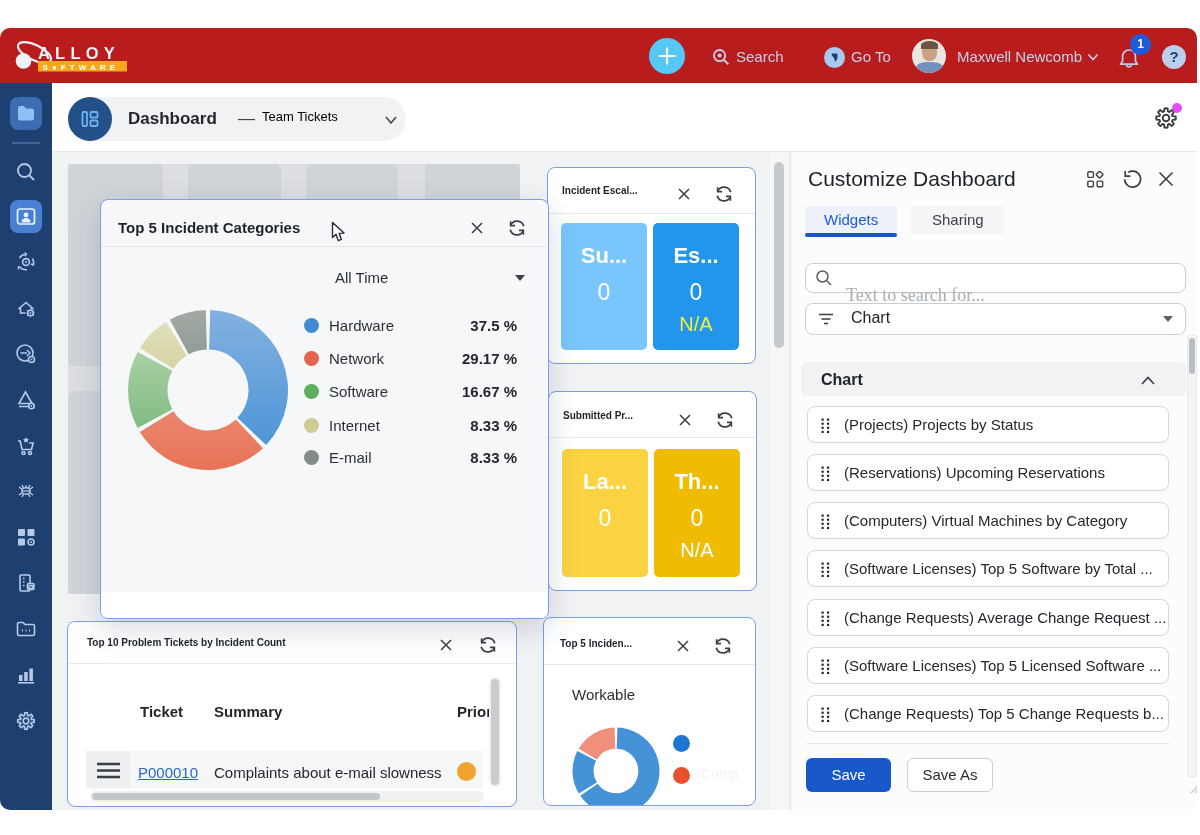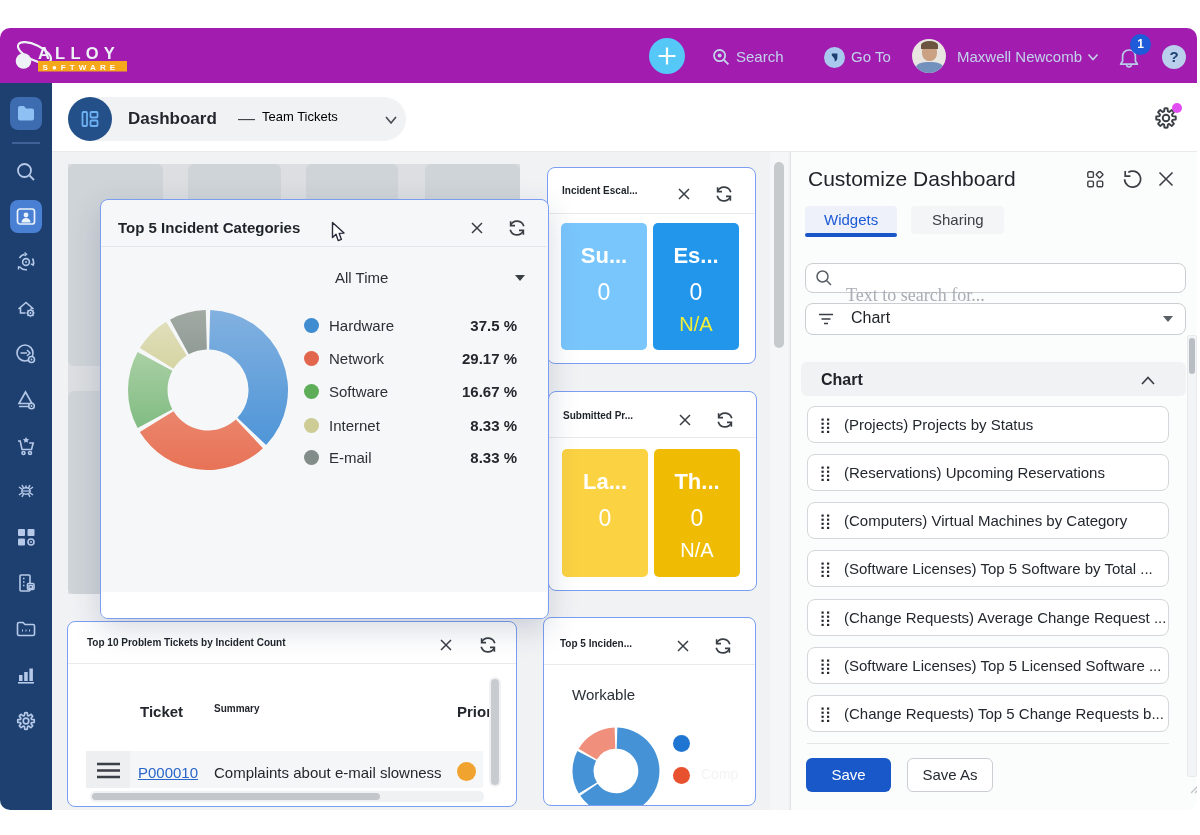--- a/index.html
+++ b/index.html
@@ -1,19 +1,19 @@
 <!DOCTYPE html>
 <html><head>
 <meta charset="utf-8">
 <style>
 * { margin:0; padding:0; box-sizing:border-box; }
 html,body { width:1200px; height:835px; background:#fff; font-family:"Liberation Sans", sans-serif; overflow:hidden; }
 .abs { position:absolute; }
 #app { position:absolute; left:0; top:28px; width:1197px; height:782px; border-radius:10px; overflow:hidden; background:#fff; }
-#nav { position:absolute; left:0; top:0; width:100%; height:65px; background:#a21caf; }
+#nav { position:absolute; left:0; top:0; width:100%; height:65px; background:#b91c1c; }
 #side { position:absolute; left:0; top:55px; width:52px; height:727px; background:#1d4070; }
 #hdr { position:absolute; left:52px; top:55px; width:1145px; height:69px; background:#fff; border-bottom:1px solid #e8eaec; }
 #content { position:absolute; left:52px; top:124px; width:738px; height:658px; background:#f1f2f4; }
 #panel { position:absolute; left:790px; top:124px; width:407px; height:658px; background:#fbfcfc; border-left:1px solid #e0e3e6; }
 .navtxt { color:#c3d3ec; font-size:15px; }
 .cardborder { border:1.5px solid #7b9ef2; border-radius:8px; background:#fff; overflow:hidden; }
 .ctitle { font-size:10px; color:#1e232a;font-weight:bold; }
 svg { display:block; }
 .sic { position:absolute; left:15px; }
 .itm { position:absolute; left:16px; width:362px; height:37px; background:#fff; border:1px solid #d3d6da; border-radius:8px; }
@@ -273,21 +273,21 @@
     <div class="abs cardborder" style="left:15px;top:469px;width:450px;height:186px;">
       <div class="abs ctitle" style="left:19px;top:15px;">Top 10 Problem Tickets by Incident Count</div>
       <svg class="abs" style="left:371px;top:16px" width="14" height="14">
           <path d="M2 2 L12 12 M12 2 L2 12" stroke="#3a3f45" stroke-width="1.5"></path>
         </svg>
       <svg class="abs" style="left:410px;top:13px" width="20" height="20" viewBox="0 0 20 20">
           <use href="#refr"></use>
         </svg>
       <div class="abs" style="left:0;top:41px;width:448px;height:1px;background:#e8eaec;"></div>
       <div class="abs" style="left:72px;top:81px;font-size:15px;font-weight:600;color:#23272d;">Ticket</div>
-      <div class="abs" style="left:146px;top:81px;font-size:10px;font-weight:600;color:#23272d;">Summary</div>
+      <div class="abs" style="left:146px;top:81px;font-size:15px;font-weight:600;color:#23272d;">Summary</div>
       <div class="abs" style="left:389px;top:81px;font-size:15px;font-weight:600;color:#23272d;">Prior</div>
       <div class="abs" style="left:18px;top:129px;width:397px;height:37px;background:#f5f6f8;"></div>
       <div class="abs" style="left:18px;top:129px;width:44px;height:37px;background:#edeff1;"></div>
       <svg class="abs" style="left:28px;top:140px" width="26" height="17">
           <path d="M1 2 H24 M1 8.5 H24 M1 15 H24" stroke="#3a3f45" stroke-width="2.4"></path>
         </svg>
       <div class="abs" style="left:70px;top:142px;font-size:15px;color:#2a66c8;text-decoration:underline;">P000010</div>
       <div class="abs" style="left:146px;top:142px;font-size:15px;color:#24282e;">Complaints about e-mail slowness</div>
       <div class="abs" style="left:389px;top:140px;width:19px;height:19px;border-radius:50%;background:#f0a32e;"></div>
       <div class="abs" style="left:421px;top:55px;width:12px;height:110px;border-radius:6px;background:#f0f1f3;"></div>

